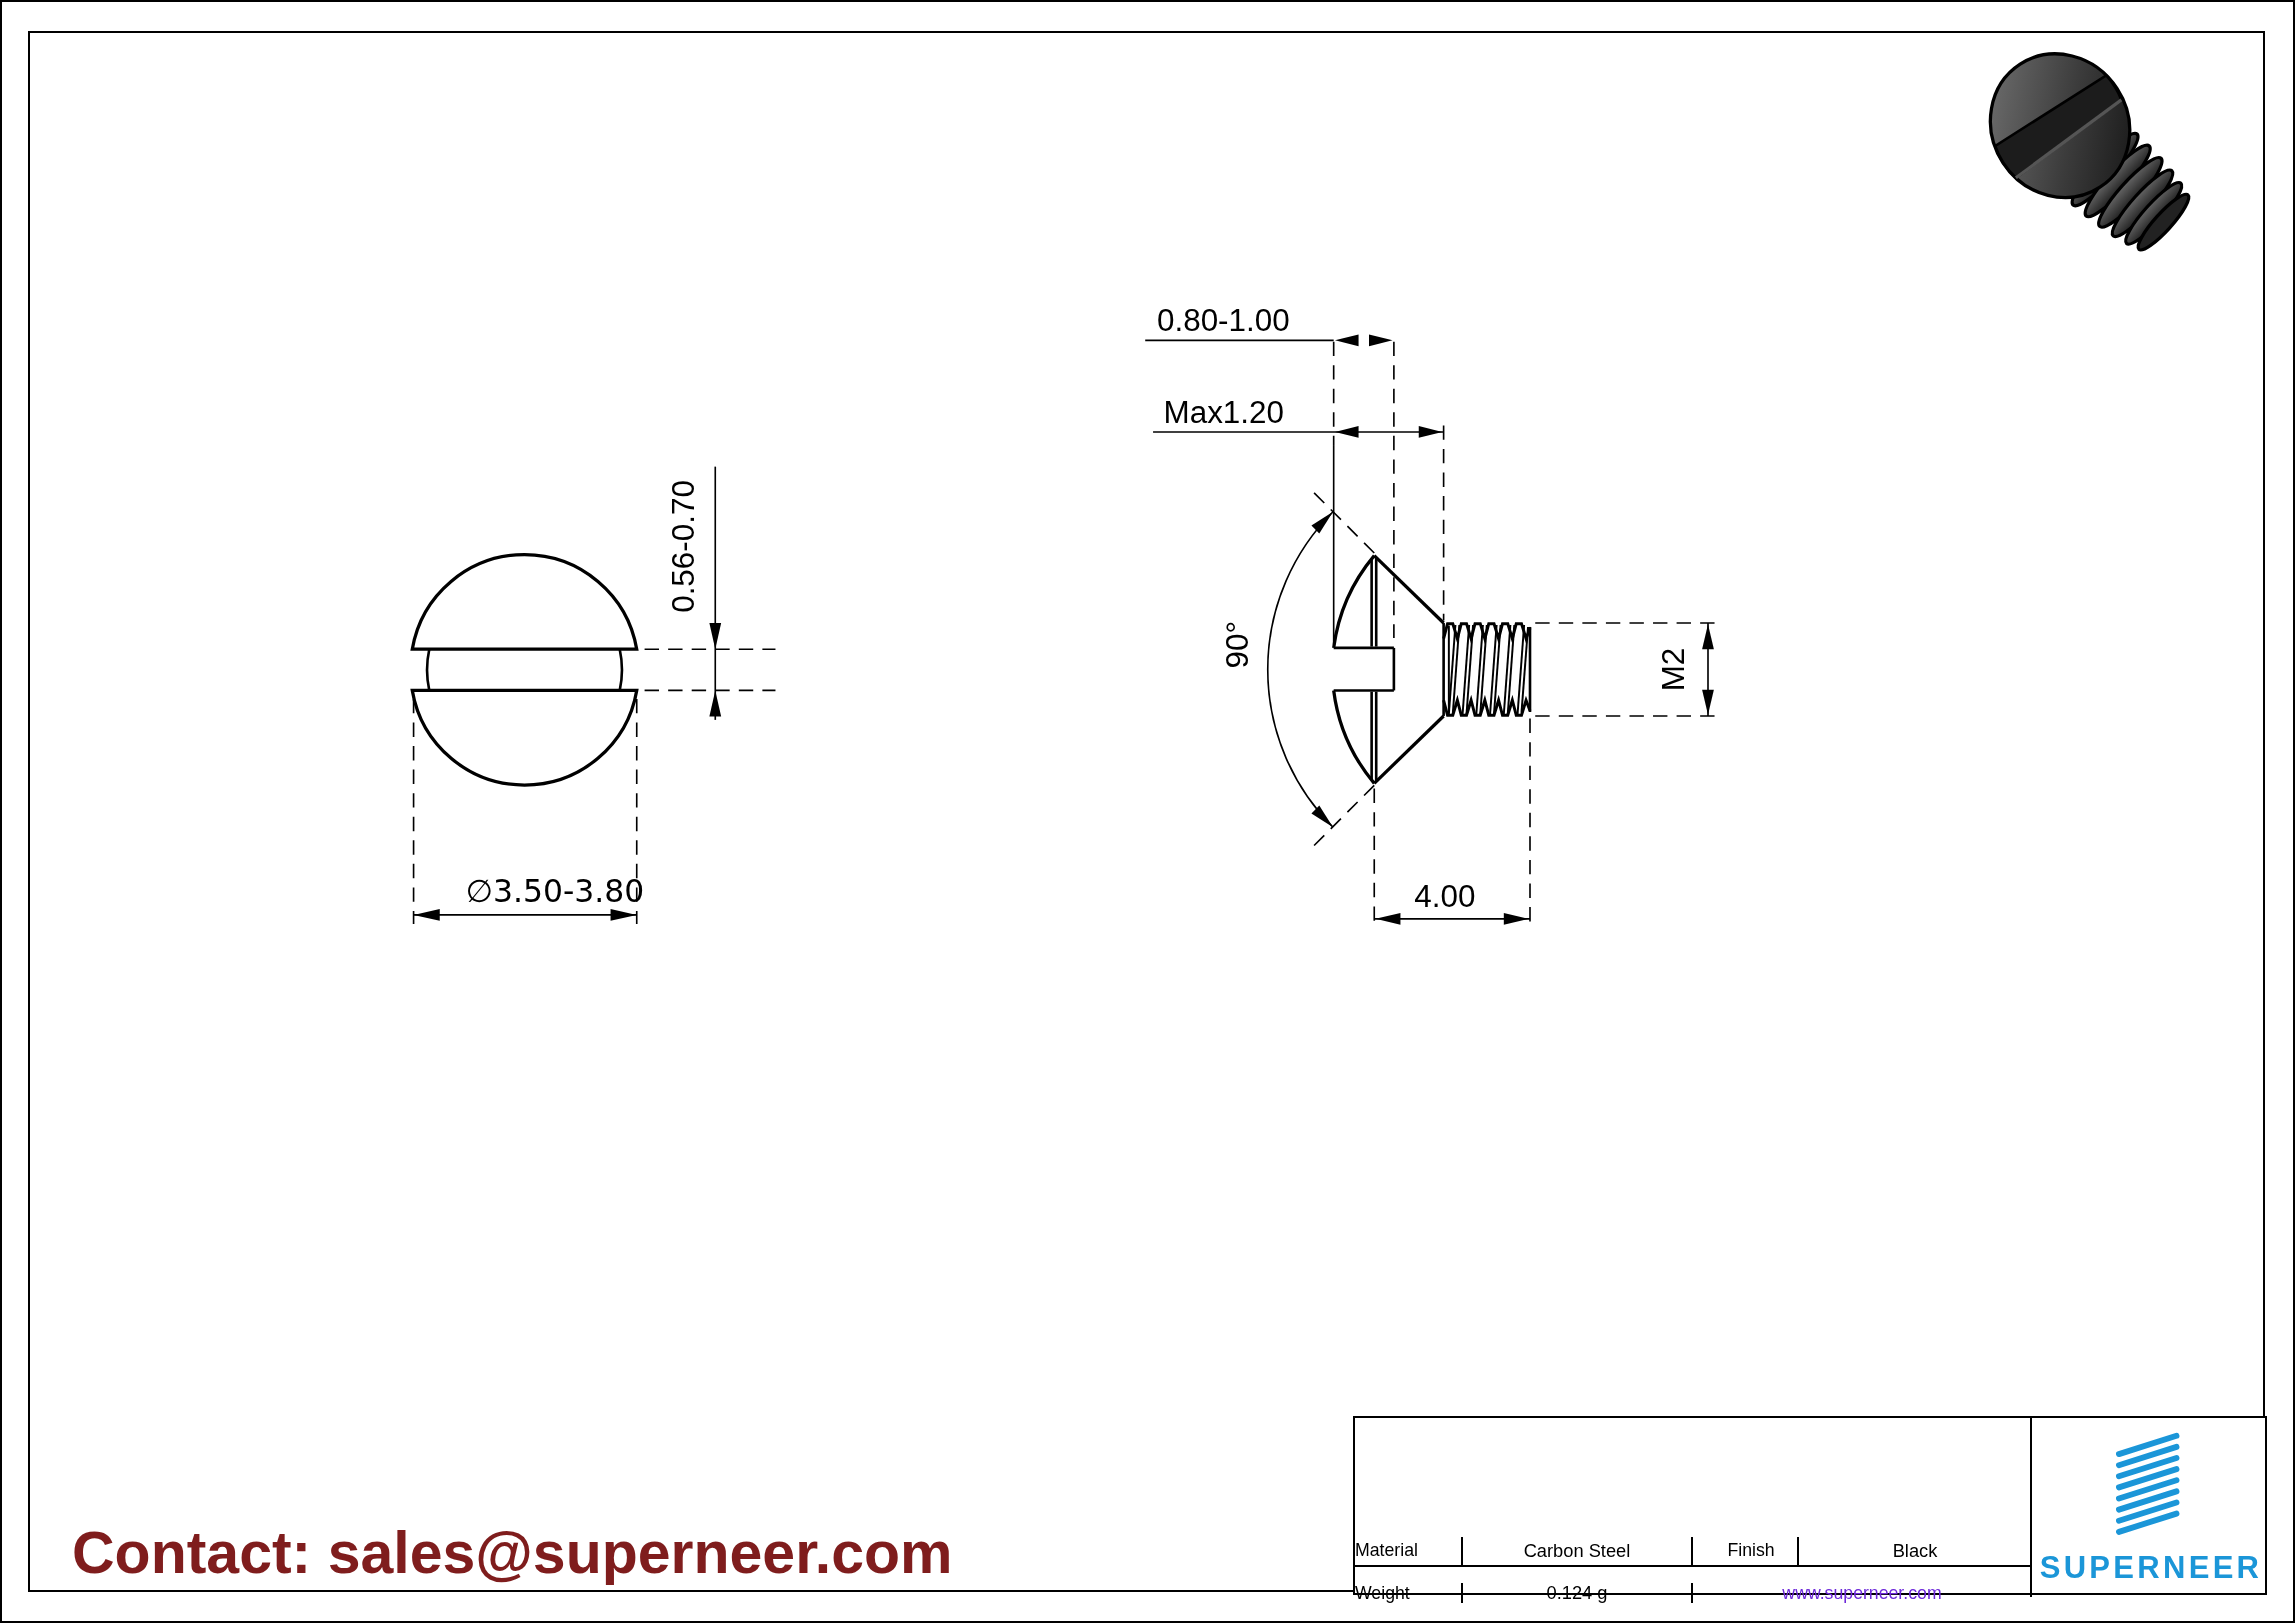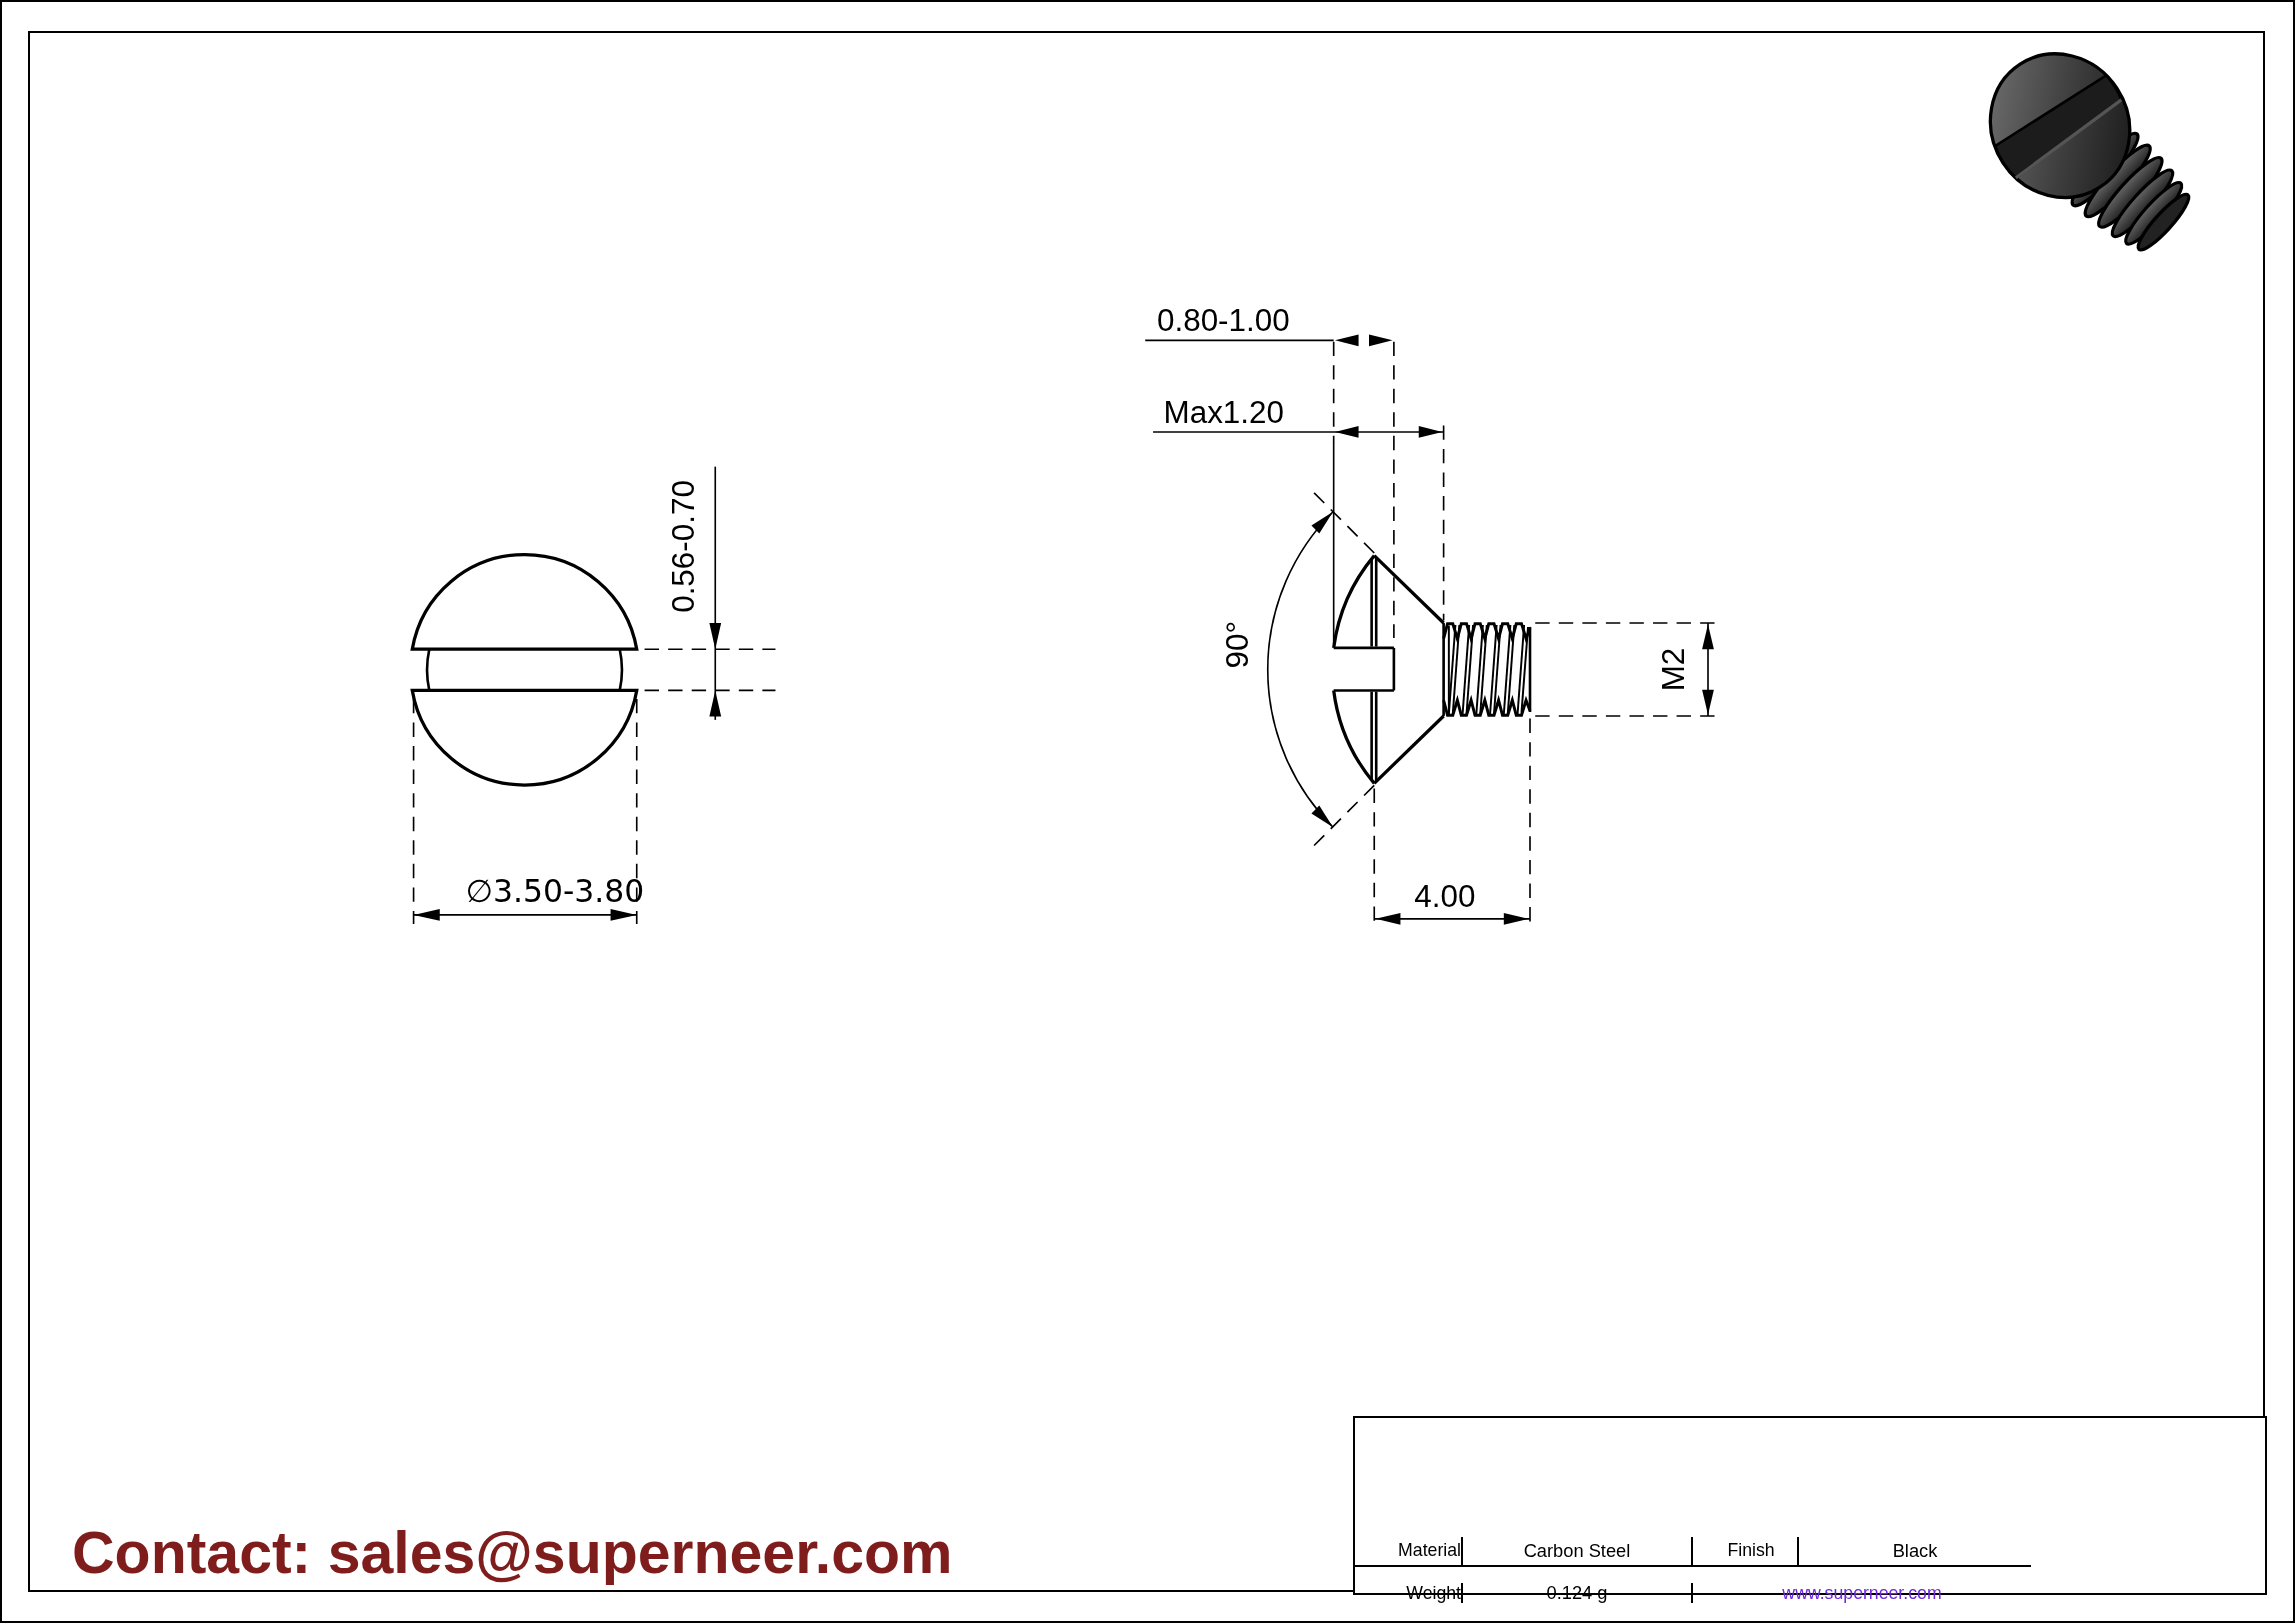--- a/index.html
+++ b/index.html
@@ -13,21 +13,21 @@
   .title-block{position:absolute;left:1353px;top:1416px;width:914px;height:179px;
                border:2px solid #000;box-sizing:border-box;background:#fff;}
   .tb-cell{position:absolute;box-sizing:border-box;display:flex;align-items:center;}
   .tb-desc{left:0;top:0;width:675px;height:119px;border-right:2px solid #000;
            border-bottom:2px solid #000;display:block;}
   .tb-part{position:absolute;left:13.7px;top:10.5px;font-size:43px;font-weight:bold;letter-spacing:0.7px;}
   .tb-line1{position:absolute;left:13.7px;top:64px;font-size:17px;}
   .tb-line2{position:absolute;left:13.7px;top:86px;font-size:17px;}
   .tb-row1{top:119px;height:29.5px;}
   .tb-row2{top:165px;height:20px;}
-  .tb-c1{left:0;width:108px;border-right:2px solid #000;justify-content:flex-end;}
+  .tb-c1{left:0;width:108px;border-right:2px solid #000;justify-content:flex-start;}
   .tb-c2{left:108px;width:230px;border-right:2px solid #000;justify-content:center;}
   .tb-c3{left:338px;width:106px;border-right:2px solid #000;justify-content:center;padding-left:12px;}
   .tb-c4{left:444px;width:232px;border-right:2px solid #000;justify-content:center;}
   .tb-c24{left:338px;width:338px;border-right:2px solid #000;justify-content:center;}
   .tb-label{font-size:17.7px;}
   .tb-value{font-size:18.3px;}
   .tb-link{font-size:17.7px;color:#6d28d9;text-decoration:none;}
   .logo-panel{position:absolute;left:675px;top:0;width:238px;height:179px;}
   .brand-name{position:absolute;left:0;top:132px;width:100%;text-align:center;
               font-size:31px;font-weight:bold;letter-spacing:3.3px;color:#1B96D8;}
@@ -214,16 +214,31 @@
   <div class="tb-cell tb-row2 tb-c1">
     <span class="tb-label">Weight</span>
   </div>
   <div class="tb-cell tb-row2 tb-c2">
     <span class="tb-value">0.124 g</span>
   </div>
   <div class="tb-cell tb-row2 tb-c24" style="border-right:none;">
     <a href="#" class="tb-link">www.superneer.com</a>
   </div>
 
+  <div class="logo-panel" style="border-left:2px solid #000;">
+    <svg width="238" height="131" viewBox="0 0 364 200">
+      <g stroke="#1B96D8" stroke-width="9" stroke-linecap="round">
+        <line x1="133" y1="55" x2="221" y2="27"></line>
+        <line x1="133" y1="72" x2="221" y2="44"></line>
+        <line x1="133" y1="89" x2="221" y2="61"></line>
+        <line x1="133" y1="106" x2="221" y2="78"></line>
+        <line x1="133" y1="123" x2="221" y2="95"></line>
+        <line x1="133" y1="140" x2="221" y2="112"></line>
+        <line x1="133" y1="157" x2="221" y2="129"></line>
+        <line x1="133" y1="174" x2="221" y2="146"></line>
+      </g>
+    </svg>
+    <div class="brand-name">SUPERNEER</div>
+  </div>
 </div>
 
 <div class="contact">Contact: sales@superneer.com</div>
 
 
 </body></html>

